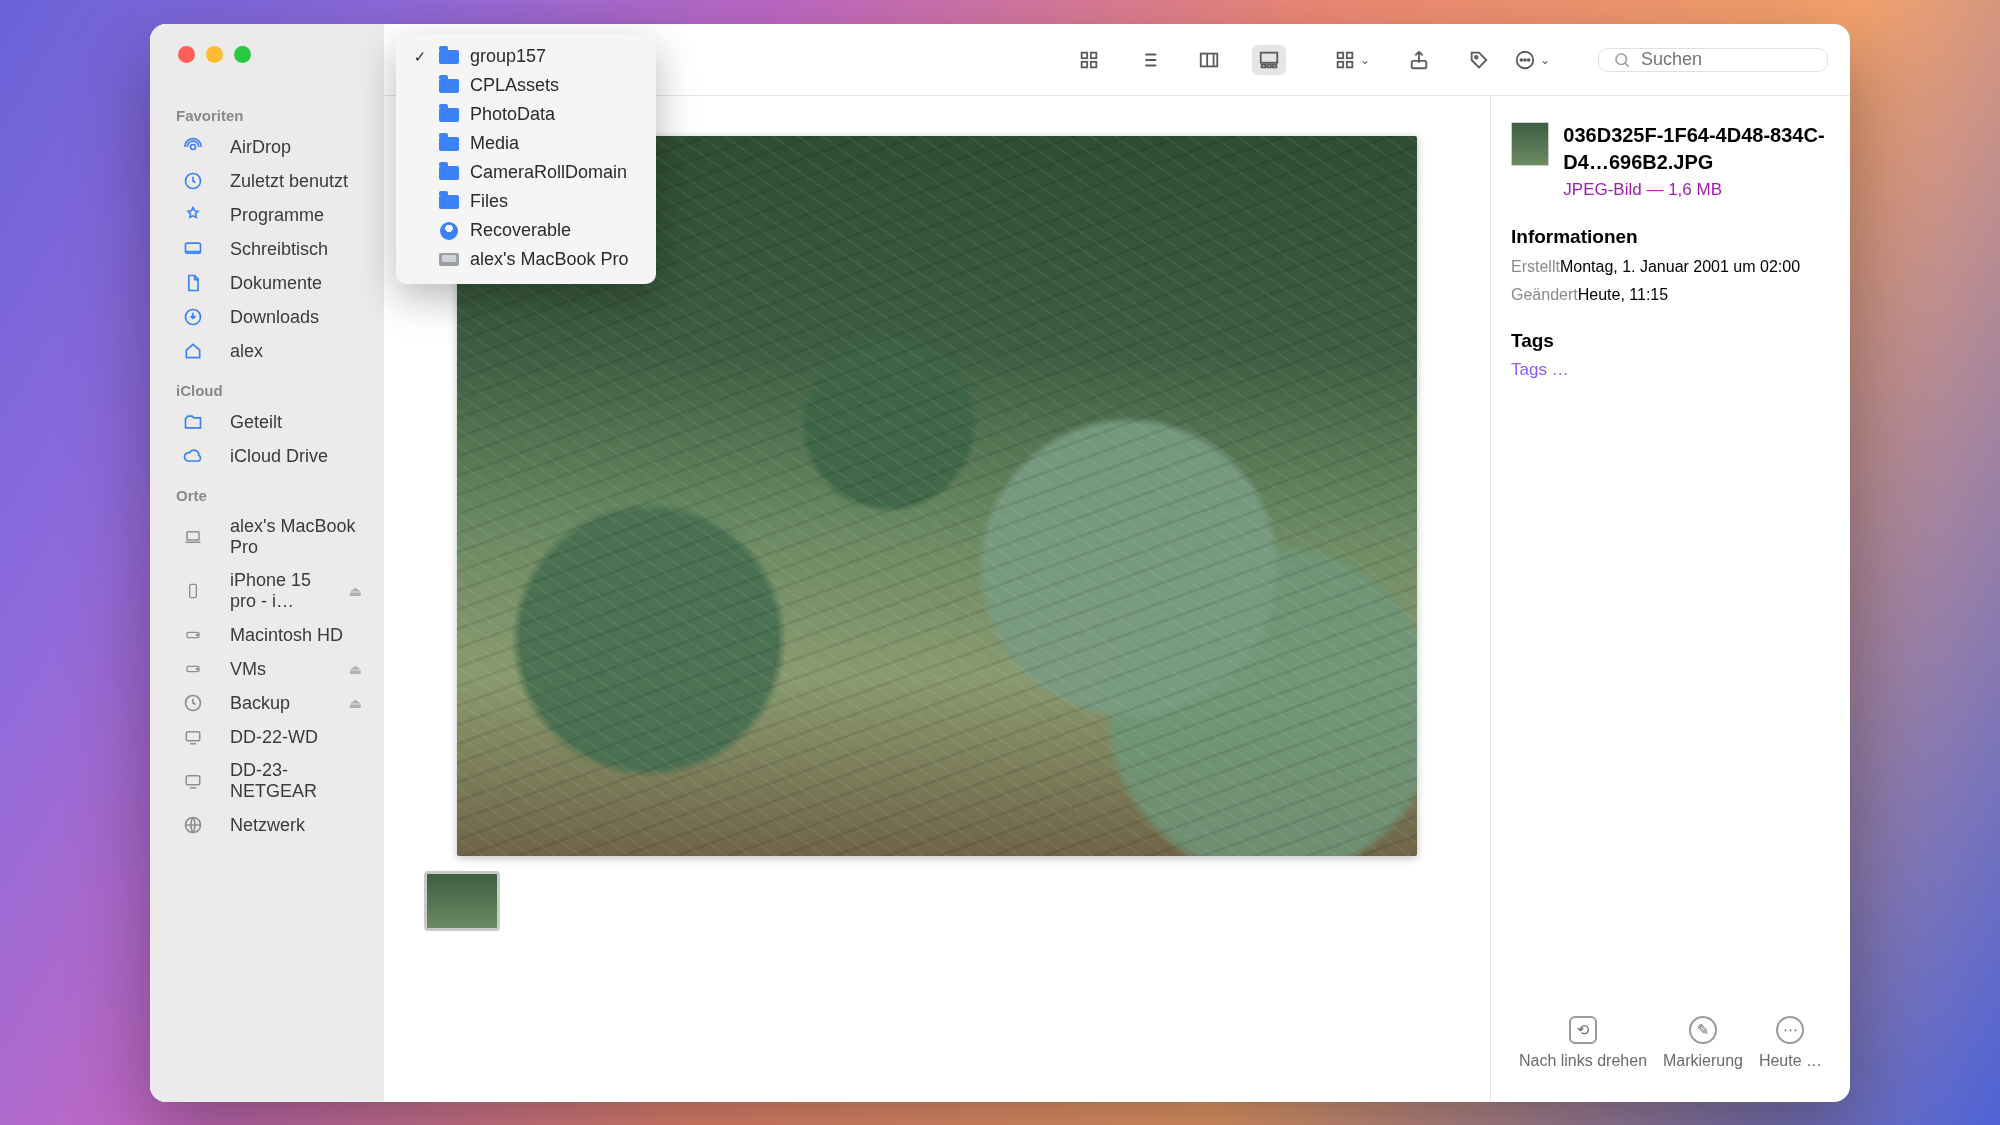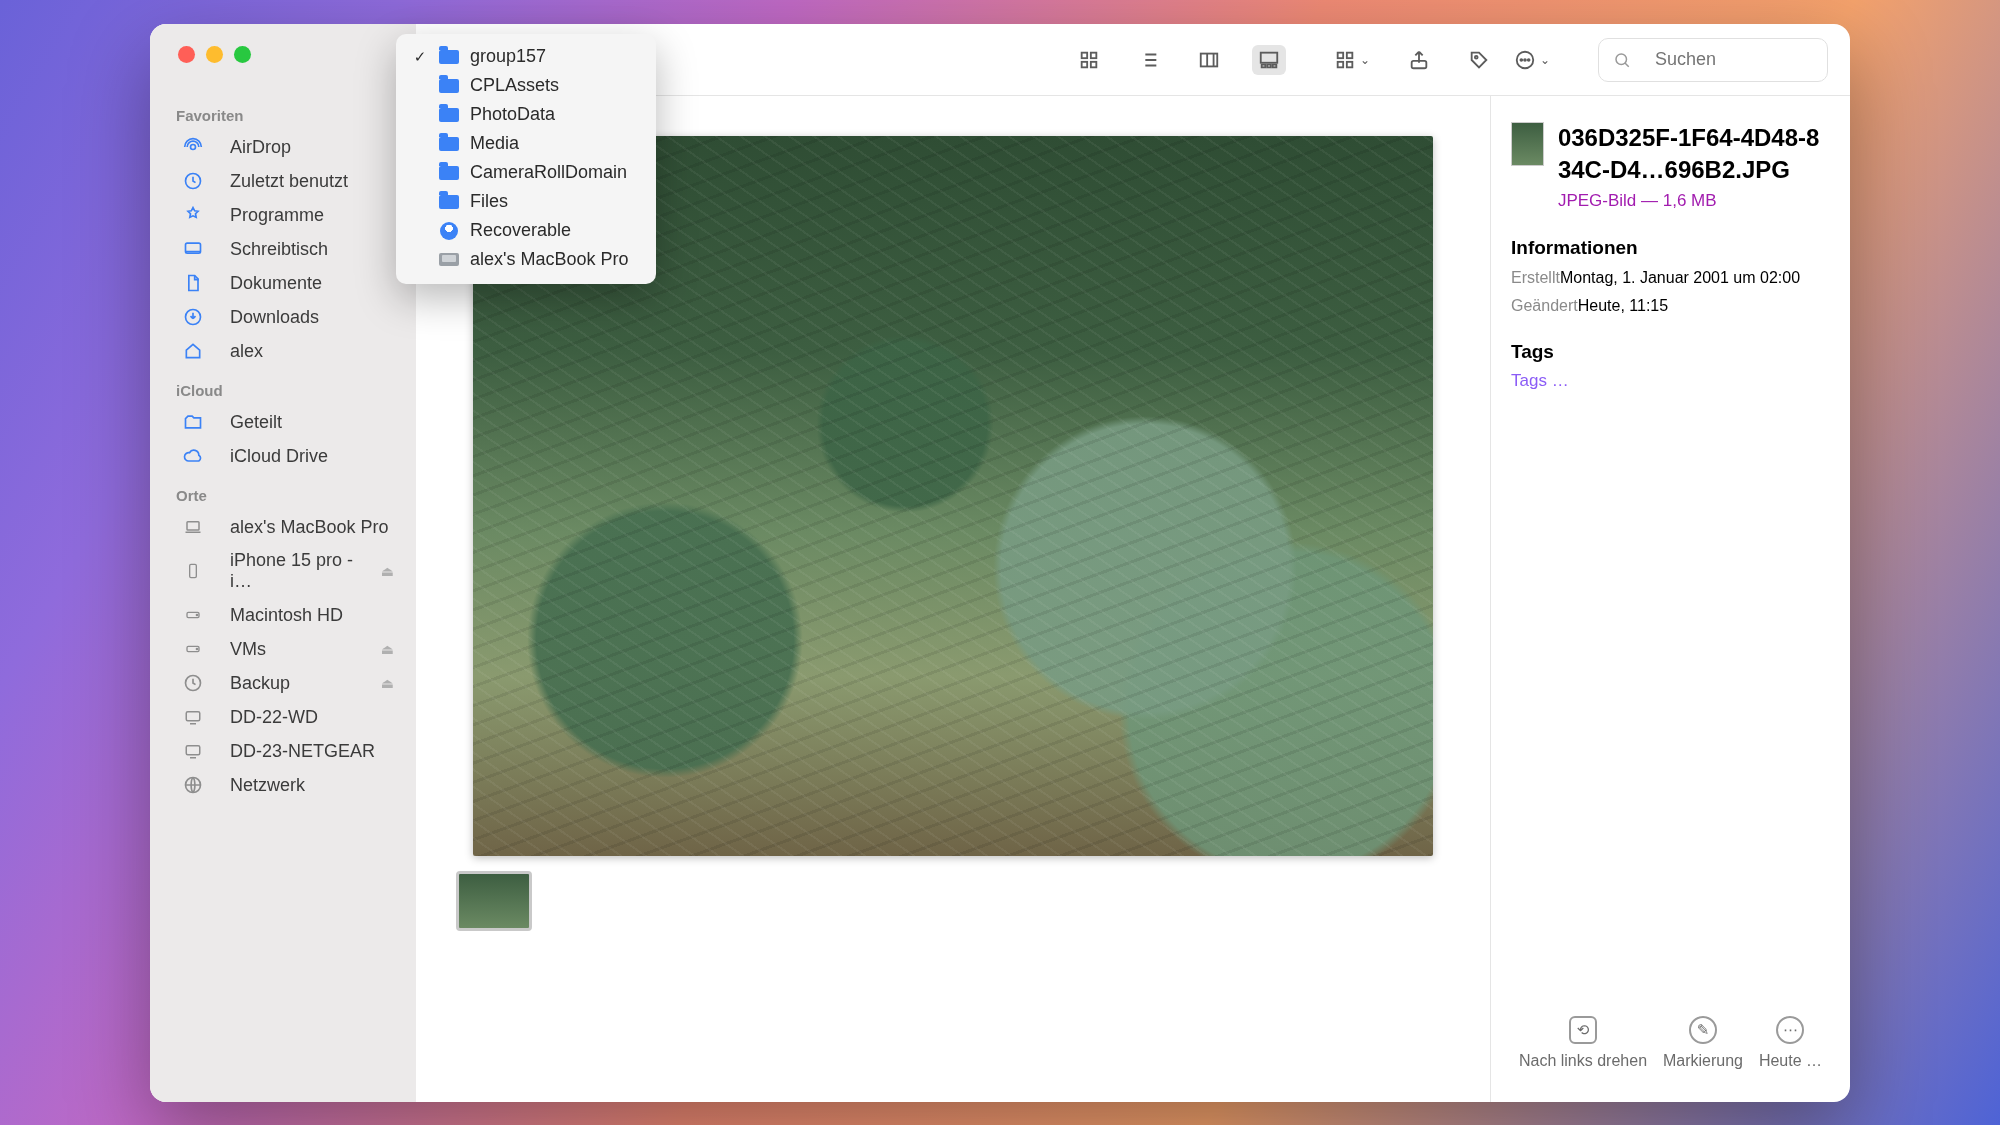--- a/index.html
+++ b/index.html
@@ -7,61 +7,61 @@
     width: 2000px; height: 1125px;
     background: linear-gradient(120deg,#6a62d8 0%,#8f6bdc 15%,#c069c4 30%,#ef8a75 50%,#f4a26c 70%,#4e63d6 100%);
     position: relative; overflow: hidden;
   }
   .window {
     position: absolute; left: 150px; top: 24px; width: 1700px; height: 1078px;
     background: #fff; border-radius: 16px; box-shadow: 0 30px 80px rgba(0,0,0,.35);
     display: flex; overflow: hidden;
   }
   
-  .sidebar { width: 266px; background: #eceaea; padding: 22px 0 0 0; }
+  .sidebar { width: 234px; background: #eceaea; padding: 22px 0 0 0; }
   .traffic { display: flex; gap: 11px; padding-left: 28px; margin-bottom: 30px; }
   .tl { width: 17px; height: 17px; border-radius: 50%; }
   .tl.red{background:#ff5f57;} .tl.yel{background:#febc2e;} .tl.grn{background:#28c840;}
   .side-section-title { font-size: 15px; color:#898989; font-weight:600; padding: 14px 0 6px 26px; }
   .side-item { display:flex; align-items:center; gap:26px; padding:6px 14px 6px 24px; font-size:18px; color:#3b3b3b; cursor:default; border-radius:8px; margin:0 8px; }
   .side-item { position:relative; }
   .ic { width:22px; height:22px; flex:0 0 22px; display:inline-flex; align-items:center; justify-content:center; color:#3b82f6; }
   .ic.gray{color:#8e8e8e;}
   .eject { margin-left:auto; color:#b0b0b0; font-size:14px; }
   
   .main { flex:1; display:flex; flex-direction:column; }
   .toolbar { height:72px; display:flex; align-items:center; padding:0 22px; border-bottom:1px solid #e5e5e5; gap:18px; }
   .nav-arrows { display:flex; gap:24px; color:#9a9a9a; font-size:26px; margin-right:10px;}
   .tool-spacer{flex:1;}
   .tool-group{display:flex;gap:26px;color:#5c5c5c;font-size:22px;align-items:center;}
   .tool-btn{width:34px;height:30px;display:flex;align-items:center;justify-content:center;border-radius:6px;}
   .tool-btn.active{background:#e5e5e5;}
   .sort-group{display:flex;align-items:center;gap:4px;color:#5c5c5c;}
-  .search{width:230px;height:44px;border:1px solid #e0e0e0;border-radius:10px;display:flex;align-items:center;gap:24px;padding:0 14px;color:#9a9a9a;}
+  .search{width:230px;height:24px;border:1px solid #e0e0e0;border-radius:10px;display:flex;align-items:center;gap:10px;padding:0 14px;color:#9a9a9a;}
   .search input{border:none;outline:none;font-size:18px;flex:1;background:transparent;color:#333;}
   .content{flex:1;display:flex;}
   .preview-area{flex:1;display:flex;flex-direction:column;padding:40px 30px 20px;}
   .photo{width:960px;height:720px;align-self:center;border-radius:2px;box-shadow:0 2px 8px rgba(0,0,0,.25);
          background:
            radial-gradient(circle at 20% 70%, rgba(70,110,80,.9) 0 14%, transparent 15%),
            radial-gradient(circle at 70% 60%, rgba(120,155,130,.9) 0 18%, transparent 19%),
            radial-gradient(circle at 45% 40%, rgba(60,100,70,.85) 0 12%, transparent 13%),
            radial-gradient(circle at 85% 80%, rgba(110,150,120,.85) 0 16%, transparent 17%),
            linear-gradient(180deg,#2f4d34 0%,#3d5e41 30%,#6b8a63 55%,#8a9a6f 75%,#6f6447 100%);
          position:relative;overflow:hidden;}
   .photo::after{content:"";position:absolute;inset:0;background:
            repeating-linear-gradient(35deg, rgba(255,255,255,.05) 0 2px, transparent 2px 14px),
            repeating-linear-gradient(-20deg, rgba(0,0,0,.08) 0 3px, transparent 3px 18px);}
   .thumb-strip{height:90px;display:flex;align-items:center;padding-left:10px;}
   .thumb{width:76px;height:60px;border:3px solid #c9c9c9;border-radius:4px;background:linear-gradient(180deg,#3d5e41,#6b8a63);} 
   
   .info{width:360px;border-left:1px solid #e5e5e5;padding:26px 20px 10px;display:flex;flex-direction:column;}
   .info-head{display:flex;gap:14px;align-items:flex-start;}
   .info-thumb{width:58px;height:44px;background:linear-gradient(180deg,#3d5e41,#6b8a63);border:1px solid #ccc;}
-  .info-title{font-size:24px;font-weight:600;line-height:1.35;word-break:break-all;}
+  .info-title{font-size:20px;font-weight:600;line-height:1.35;word-break:break-all;}
   .info-sub{color:#a21caf;font-size:17px;margin-top:4px;}
   .info-h{font-weight:700;font-size:19px;margin-top:26px;}
   .kv{display:flex;font-size:16px;margin-top:10px;}
   .kv .k{color:#8a8a8a;}
   .tags-ph{color:#8b5cf6;font-size:17px;margin-top:8px;}
   .quick-actions{margin-top:auto;display:flex;justify-content:space-around;padding:18px 0 22px;}
   .qa{display:flex;flex-direction:column;align-items:center;gap:8px;color:#6b6b6b;font-size:16px;}
   .qa .qi{width:28px;height:28px;border:2px solid #9a9a9a;border-radius:50%;display:flex;align-items:center;justify-content:center;font-size:15px;}
   
   .breadcrumb-menu{position:absolute;left:396px;top:34px;width:260px;background:#f5f5f5;border-radius:10px;box-shadow:0 14px 40px rgba(0,0,0,.28);padding:8px 10px 10px;}

